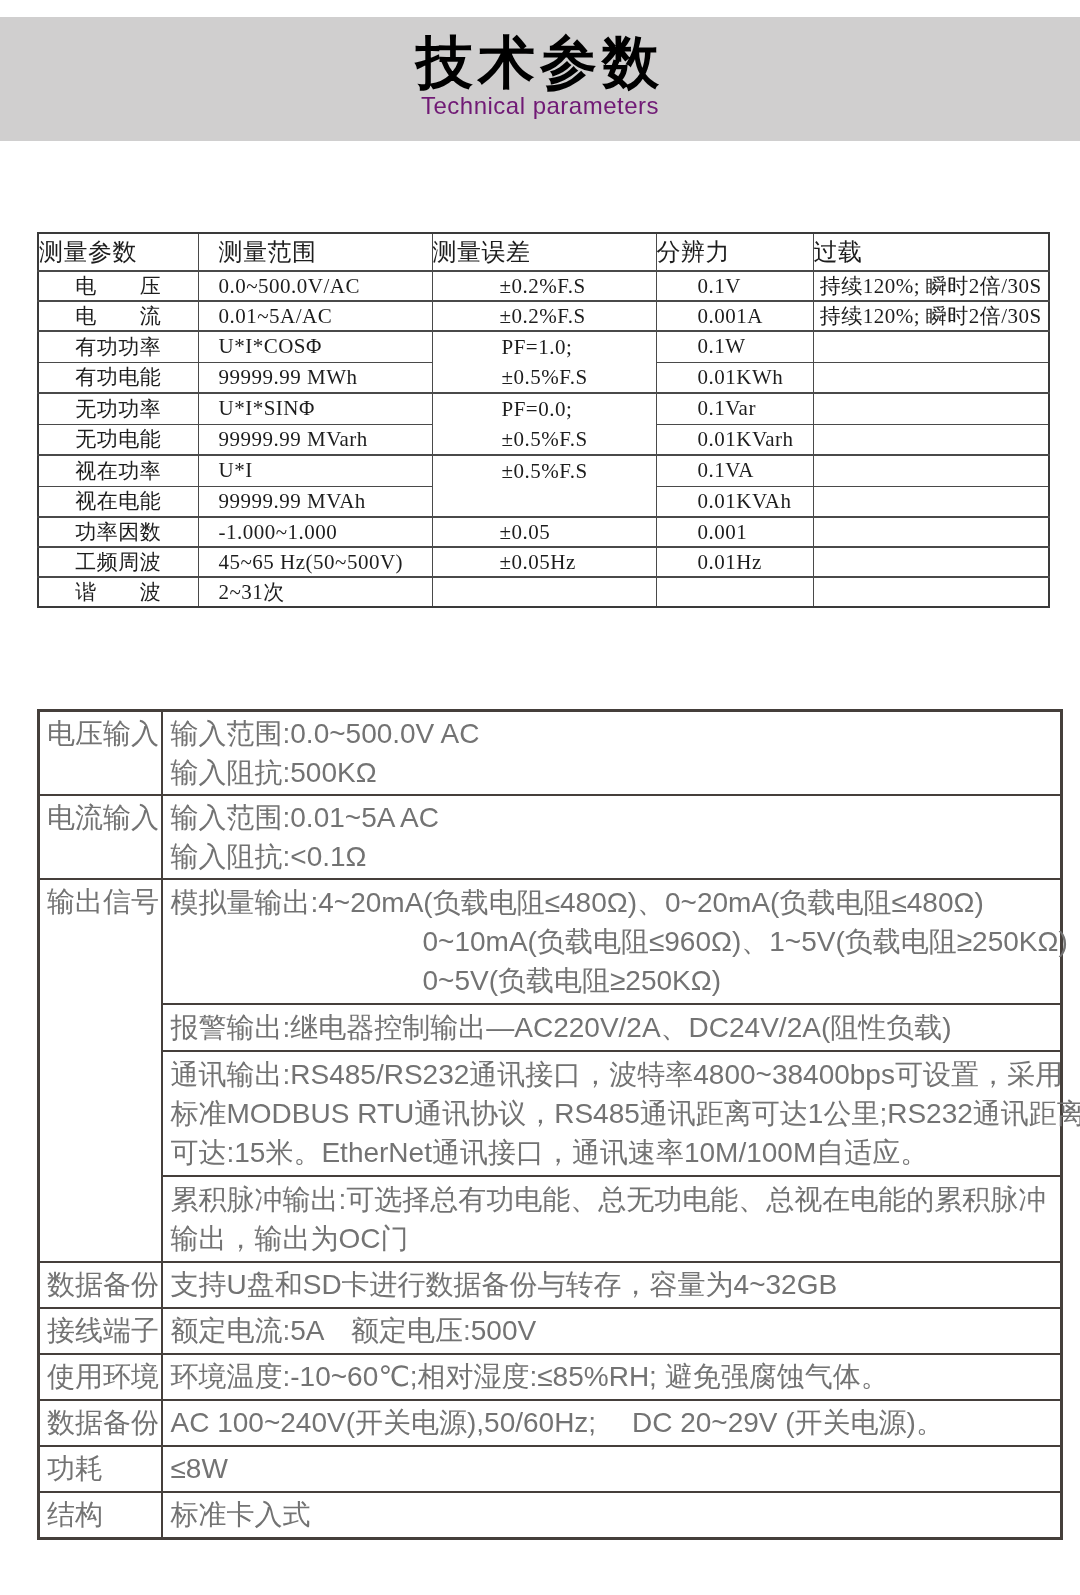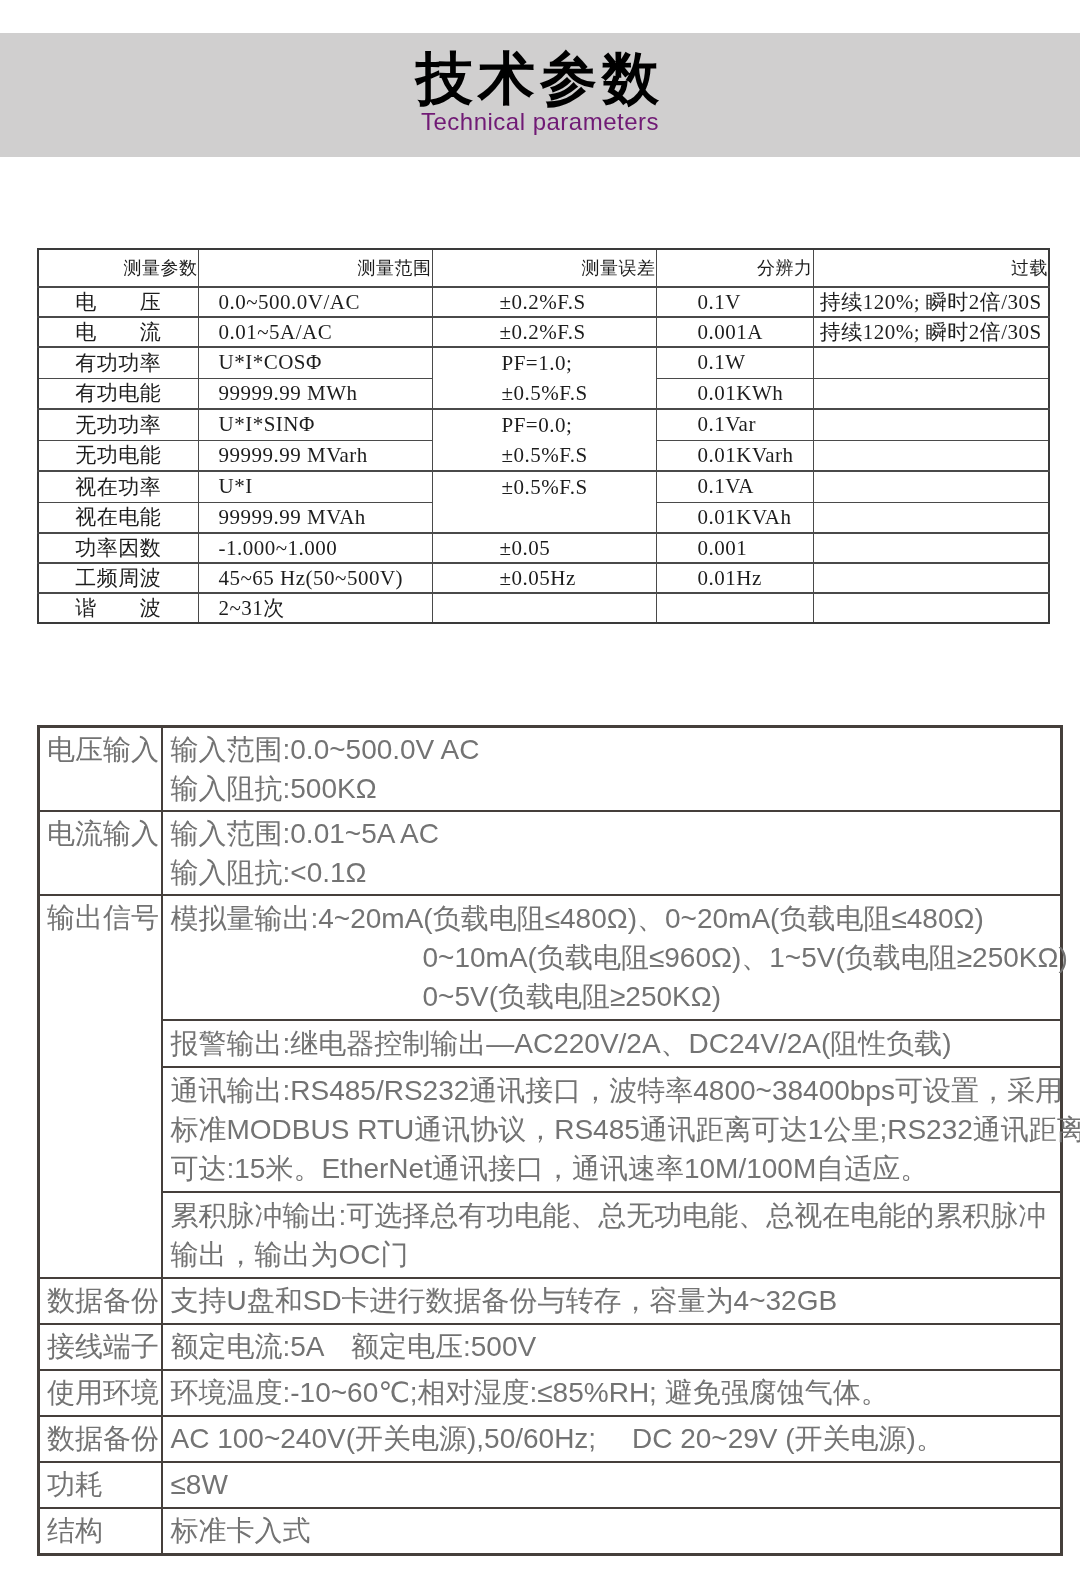--- a/index.html
+++ b/index.html
@@ -2,21 +2,21 @@
 <html><head>
 <meta charset="utf-8">
 <style>
   html,body{margin:0;padding:0;}
   body{
     width:1080px;height:1595px;background:#ffffff;overflow:hidden;
     font-family:"Liberation Sans","DejaVu Sans",sans-serif;
   }
   
   .band{
-    margin-top:33px;height:124px;background:#d0cfcf;
+    margin-top:17px;height:124px;background:#d0cfcf;
     text-align:center;box-sizing:border-box;padding-top:14px;
   }
   .page-title{
     font-size:57px;line-height:62px;font-weight:bold;color:#000;
     letter-spacing:5px;font-family:"Liberation Sans","DejaVu Sans",sans-serif;
   }
   .page-subtitle{
     font-size:24px;line-height:26px;color:#701a75;letter-spacing:0.5px;
   }
   
@@ -27,21 +27,21 @@
     color:#1d1d1d;
   }
   table.t1 td,table.t1 th{
     border:1px solid #4a4a4a;
     font-size:21px;font-weight:normal;letter-spacing:0.5px;
     padding:0;overflow:hidden;white-space:nowrap;
   }
   table.t1{border:2px solid #3a3a3a;}
   table.t1 tr{height:16px;}
   table.t1 tr.head{height:38px;}
-  table.t1 tr.head th{font-size:18px;text-align:right;}
+  table.t1 tr.head th{font-size:24px;text-align:left;}
   table.t1 tr.hb td,table.t1 tr.hb th{border-bottom-width:2px;}
   table.t1 .c1{text-align:center;}
   table.t1 .c2{text-align:left;padding-left:20px;}
   table.t1 .c3{text-align:left;padding-left:67px;}
   table.t1 .c4{text-align:left;padding-left:41px;}
   table.t1 .c5{text-align:center;}
   table.t1 th.c3,table.t1 th.c4{text-align:center;padding-left:0;}
   table.t1 td.merged{padding:0;vertical-align:top;border-bottom-width:2px;}
   table.t1 td.merged .mline{height:30px;line-height:30px;padding-left:69px;}
   

